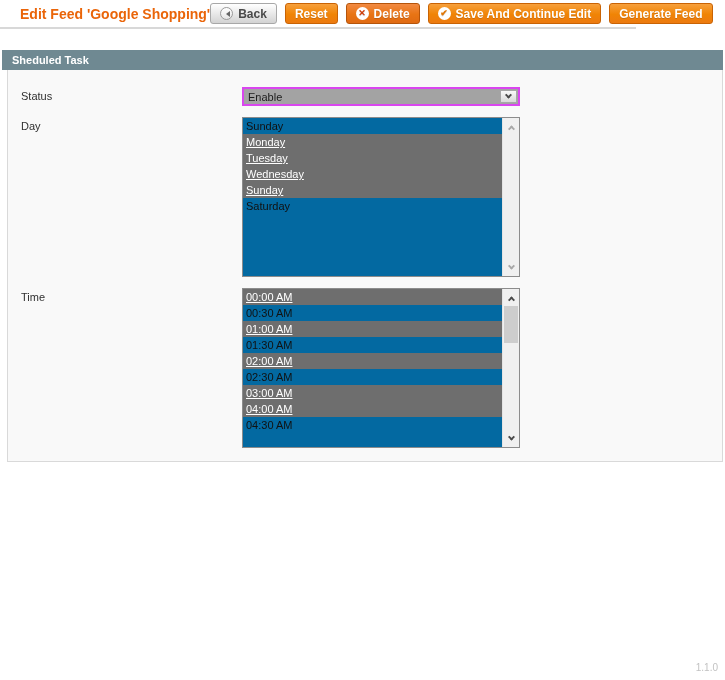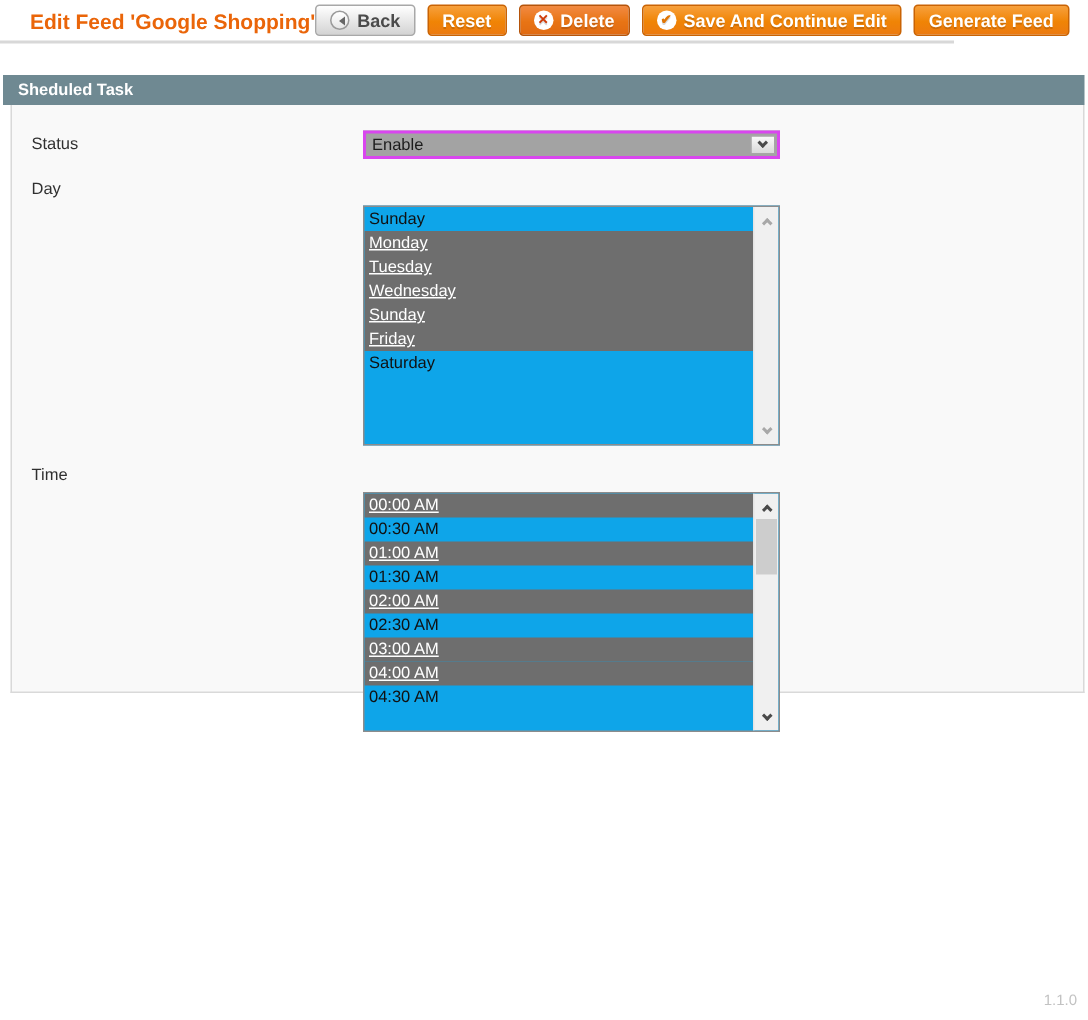--- a/index.html
+++ b/index.html
@@ -84,22 +84,22 @@
   .chev {
     width:5px; height:5px; border-right:2px solid #555; border-bottom:2px solid #555;
     transform:rotate(45deg) translate(-1px,-1px);
   }
   .chev.up { transform:rotate(-135deg) translate(-1px,-1px); }
   .chev.light { border-color:#a8a8a8; }
   .chev.dark { border-color:#4a4a4a; }
 
   
   .listbox {
-    position:relative; width:278px; height:160px; background:#0ea5e9;
-    border:1px solid #8c8c8c; overflow:hidden;margin-top:20px;
+    position:relative; width:278px; height:160px; background:#0369a1;
+    border:1px solid #8c8c8c; overflow:hidden;
   }
   .opts { margin-right:17px; }
   .opt {
     height:16px; line-height:16px; font-size:11px; padding-left:3px;
     color:#111; white-space:nowrap; overflow:hidden; cursor:default;
   }
   .opt.selected { background:#6e6e6e; color:#fff;text-decoration:underline; }
 
   .sb {
     position:absolute; top:0; right:0; width:17px; height:100%;
@@ -177,21 +177,20 @@
             <div class="opt">Sunday</div>
 
             <div class="opt selected">Monday</div>
 
             <div class="opt selected">Tuesday</div>
 
             <div class="opt selected">Wednesday</div>
 
             <div class="opt selected">Sunday</div>
 
-            <div class="opt selected">Friday</div>
 
             <div class="opt">Saturday</div>
           </div>
         <div class="sb">
           <span class="sb-btn sb-up">
             <span class="chev up light"></span>
           </span>
           <span class="sb-btn sb-down">
             <span class="chev light"></span>
           </span>

